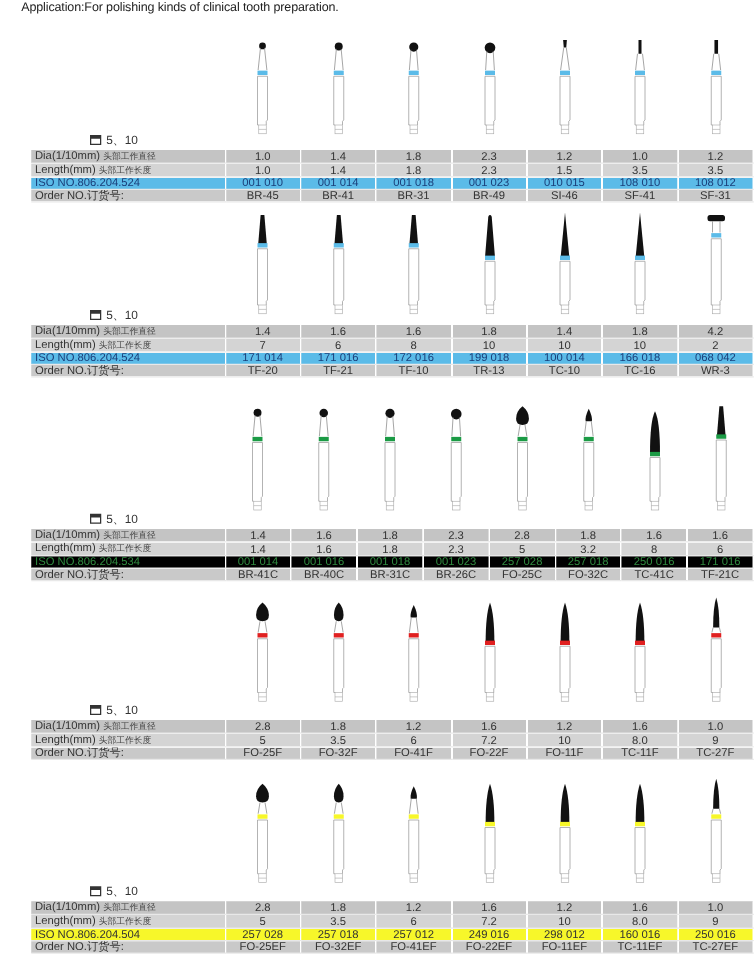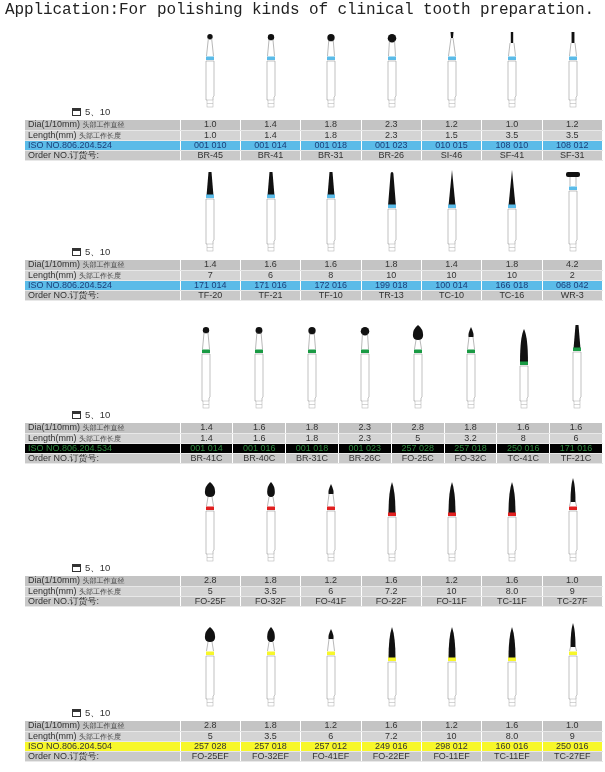--- a/index.html
+++ b/index.html
@@ -1,18 +1,18 @@
 <!DOCTYPE html>
 <html><head>
 <meta charset="utf-8">
 <style>
   * { box-sizing: border-box; margin: 0; padding: 0; }
   html, body { width: 605px; height: 772px; background: #ffffff; overflow: hidden; }
   body { font-family: "Liberation Sans", sans-serif; color: #222; position: relative; }
-  .title { position: absolute; left: 5px; top: 1px; font-size: 16px; color: #222; letter-spacing: -0.1px; font-family: Liberation Mono, monospace; }
+  .title { position: absolute; left: 17px; top: 1px; font-size: 10px; color: #222; letter-spacing: -0.1px; }
   .section { position: absolute; left: 25px; width: 580px; }
   .burs { position: absolute; left: 0; top: 0; width: 580px; }
   .bur { position: absolute; width: 20px; }
   .pack { position: absolute; left: 47px; font-size: 9.5px; color: #333; }
   .pack .box { display: inline-block; width: 9px; height: 8px; border: 1px solid #333; border-top-width: 3px; margin-right: 4px; vertical-align: -1px; }
   table.spec { position: absolute; left: 0; border-collapse: collapse; width: 578px; table-layout: fixed; font-size: 9px; }
   table.spec td { height: 10px; line-height: 9px; padding: 0 2px; border-right: 1px solid #ffffff; border-bottom: 1px solid #e8e8e8; text-align: center; color: #333; white-space: nowrap; overflow: hidden; }
   table.spec td.label { text-align: left; width: 155px; padding-left: 3px; }
   table.spec td.label .cn { font-size: 7px; color: #444; }
   tr.r-dia td { background: #c4c4c4; }
@@ -129,21 +129,21 @@
             <td>001 023</td>
             <td>010 015</td>
             <td>108 010</td>
             <td>108 012</td>
           </tr>
           <tr class="r-ord">
             <td class="label"><span>Order  NO.订货号:</span></td>
             <td>BR-45</td>
             <td>BR-41</td>
             <td>BR-31</td>
-            <td>BR-26</td>
+            <td>BR-49</td>
             <td>SI-46</td>
             <td>SF-41</td>
             <td>SF-31</td>
           </tr>
         </tbody>
       </table>
     </div>
     <div class="section" style="top: 170px;">
       <div class="burs">
         <div class="bur" style="left: 175.214px; top: 0px;"><svg width="20" height="84" viewBox="0 0 20 84" xmlns="http://www.w3.org/2000/svg" overflow="visible">

